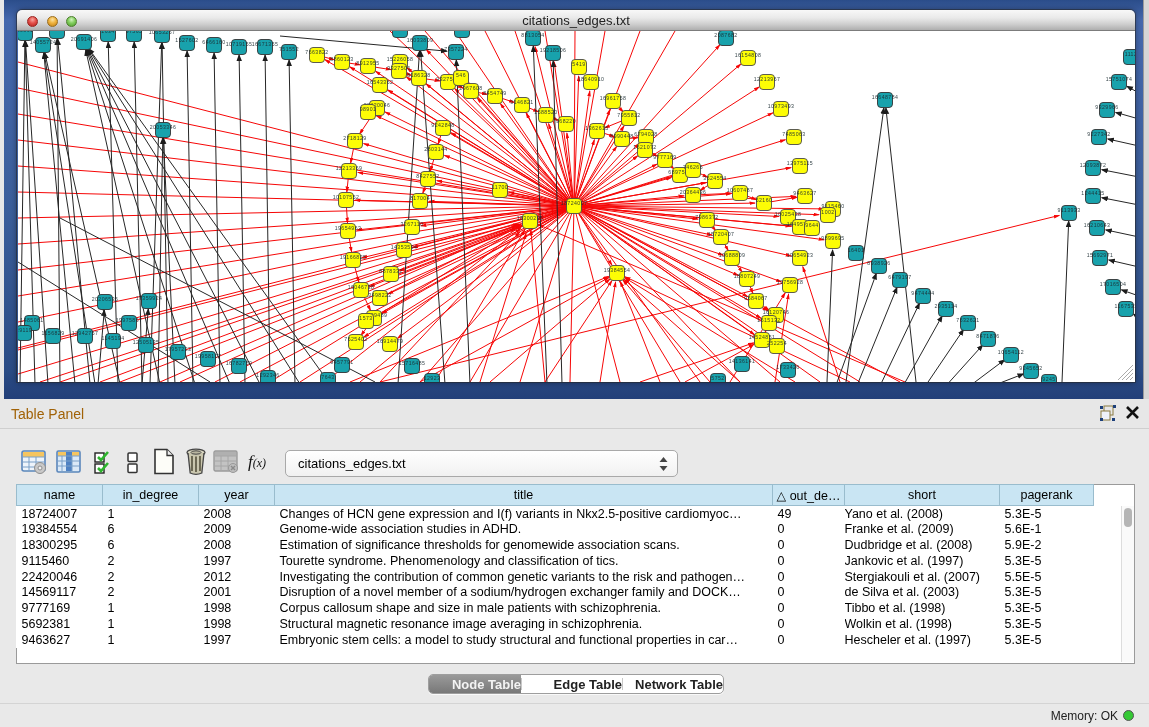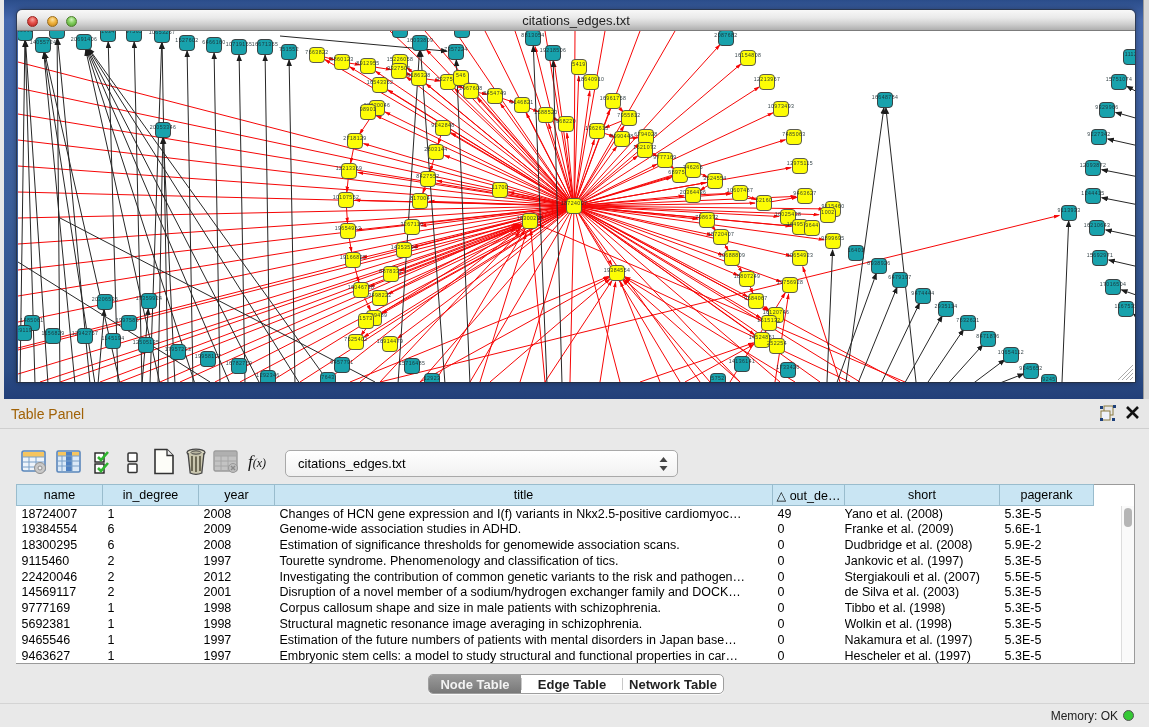--- a/index.html
+++ b/index.html
@@ -30,21 +30,21 @@
 #tbl .c5{width:72px}#tbl .c6{width:155px}#tbl .c7{width:94px}
 #tblwrap{position:absolute;left:16px;top:85px;width:1119px;height:180px;background:#fff;border:1px solid #9a9a9a}
 #vsb{position:absolute;left:1121px;top:107px;width:13px;height:156px;background:#fafafa;border-left:1px solid #ddd}
 #vsb .th{position:absolute;left:2px;top:2px;width:8px;height:19px;border-radius:4px;background:#b5b5b5}
 #drop{position:absolute;left:285px;top:51px;width:393px;height:27px;background:linear-gradient(180deg,#fff,#f1f1f1);
  border:1px solid #a9a9a9;border-radius:5px;font-size:13px;color:#000;line-height:25px;padding-left:12px}
 .ic{position:absolute}
 #tabs{position:absolute;left:428px;top:275px;width:296px;height:20px;border:1px solid #9e9e9e;border-radius:5px;
  background:#fff;font-size:13px;font-weight:700;color:#222;display:flex;overflow:hidden;
  box-shadow:0 1px 0 rgba(255,255,255,.7)}
-#tabs .seg{flex:1;text-align:center;line-height:19px}
+#tabs .seg{flex:1;text-align:right;line-height:19px}
 #tabs .sel{background:linear-gradient(180deg,#9a9a9a,#787878);color:#f3f3f3;flex:0 0 92px}
 #tabs .d{width:1px;background:#c8c8c8;margin:3px 0}
 #mem{position:absolute;right:31px;top:310px;font-size:12px;color:#222}
 #memdot{position:absolute;right:15px;top:311px;width:11px;height:11px;border-radius:50%;background:#35c935;border:1px solid #555}
 #botline{position:absolute;left:0;top:304px;width:1149px;height:1px;background:#d4d4d4}
 </style></head><body>
 <div id="app">
  <div id="lstrip"></div>
  <div id="desk"></div>
  <div id="rstrip"></div>
@@ -745,29 +745,20 @@
 <tr>
             <td class="c1">5692381</td>
             <td class="c2">1</td>
             <td class="c3">1998</td>
             <td class="c4">Structural magnetic resonance image averaging in schizophrenia.</td>
             <td class="c5">0</td>
             <td class="c6">Wolkin et al. (1998)</td>
             <td class="c7">5.3E-5</td>
           </tr>
 <tr>
-            <td class="c1">9465546</td>
-            <td class="c2">1</td>
-            <td class="c3">1997</td>
-            <td class="c4">Estimation of the future numbers of patients with mental disorders in Japan base…</td>
-            <td class="c5">0</td>
-            <td class="c6">Nakamura et al. (1997)</td>
-            <td class="c7">5.3E-5</td>
-          </tr>
-<tr>
             <td class="c1">9463627</td>
             <td class="c2">1</td>
             <td class="c3">1997</td>
             <td class="c4">Embryonic stem cells: a model to study structural and functional properties in car…</td>
             <td class="c5">0</td>
             <td class="c6">Hescheler et al. (1997)</td>
             <td class="c7">5.3E-5</td>
           </tr>
   </tbody>
       </table>

